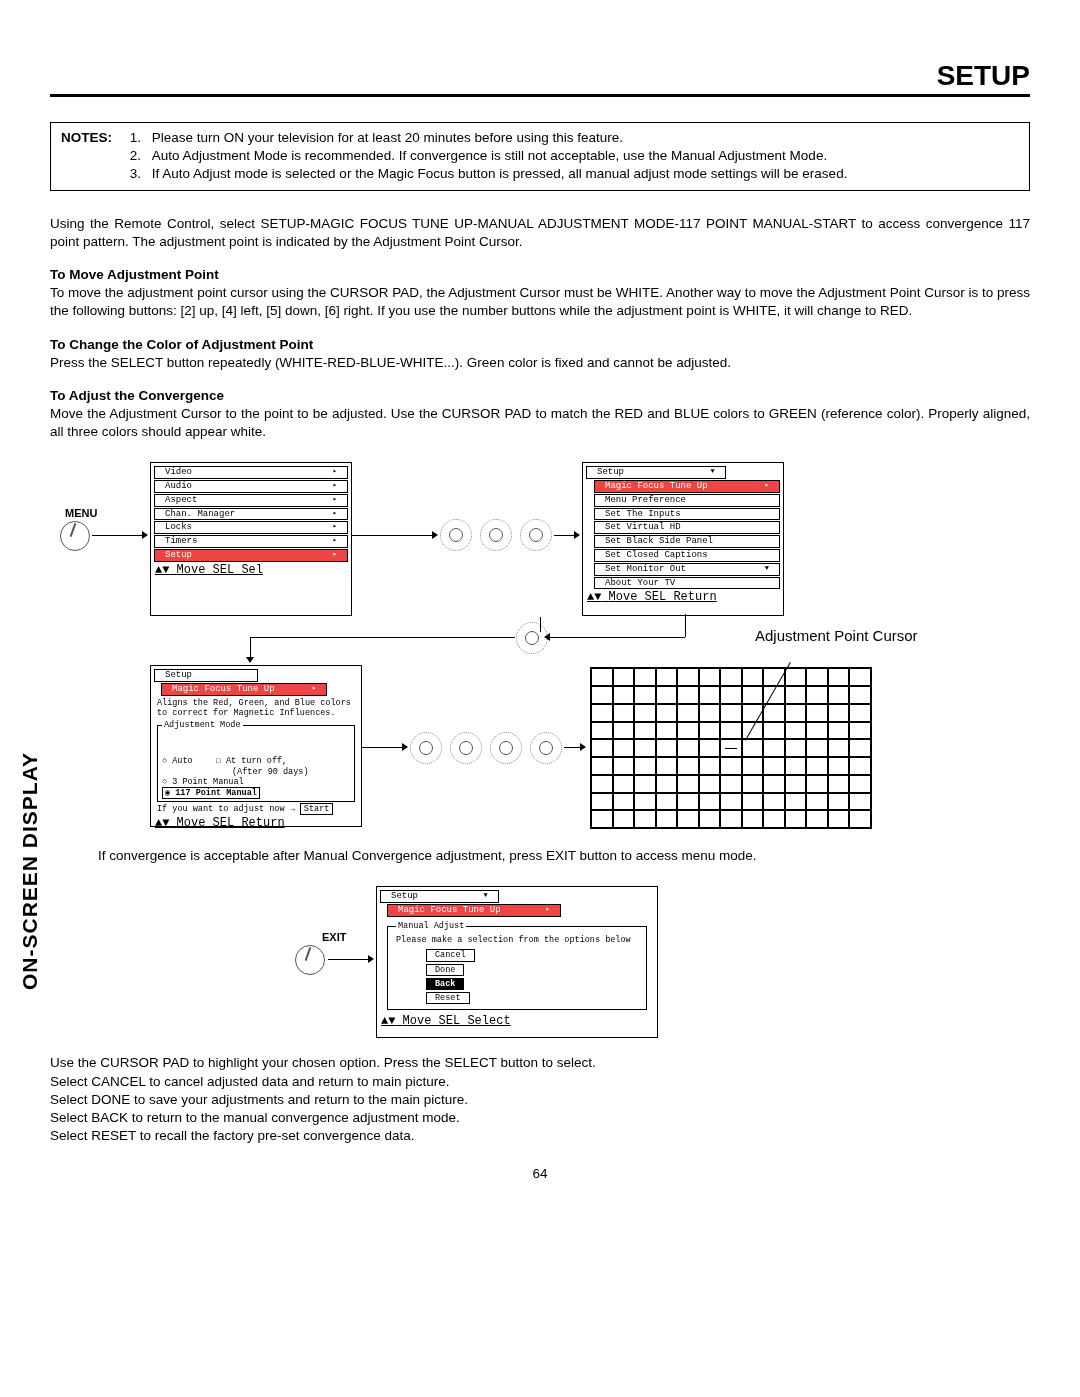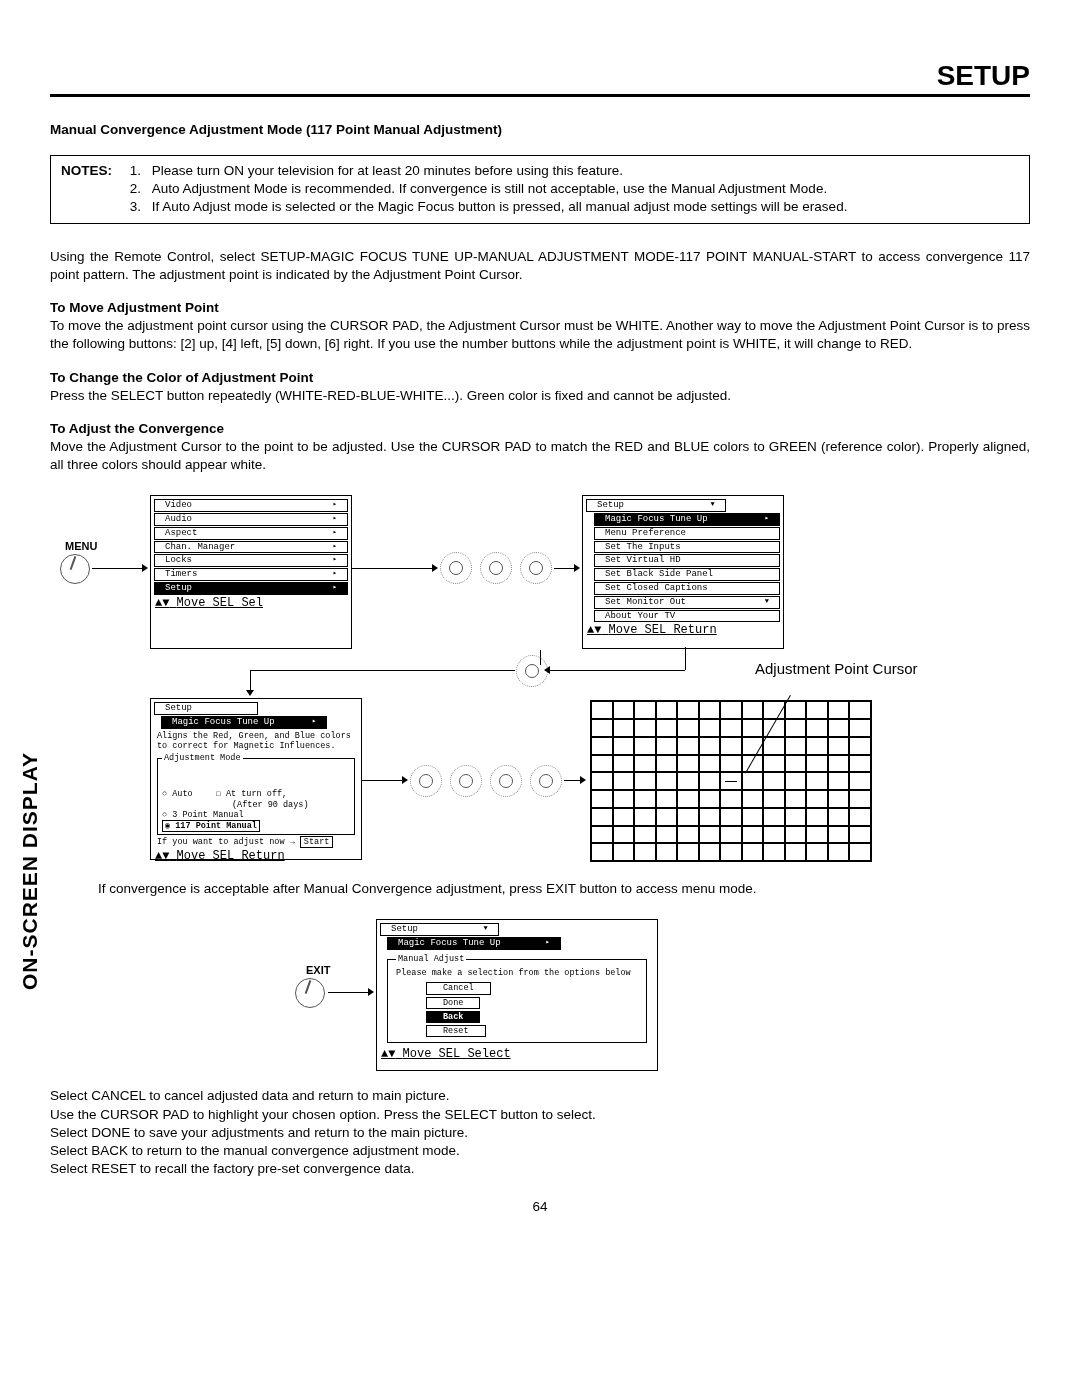--- a/index.html
+++ b/index.html
@@ -78,21 +78,21 @@
     font-size: 9px;
     line-height: 1.2;
   }
   .osd-item {
     border: 1px solid #000;
     margin: 1px;
     padding: 0 10px;
     display: flex;
     justify-content: space-between;
   }
-  .osd-item.selected { background: #000000; color: #fff; }
+  .osd-item.selected { background: #ef4444; color: #fff; }
   .osd-footer {
     margin: 1px 2px;
     font-size: 12px;
     text-decoration: underline;
   }
   .arrow-line {
     position: absolute;
     background: #000;
     height: 1px;
   }
@@ -154,41 +154,40 @@
     transform-origin: top left;
   }
   .figure-area2 {
     position: relative;
     height: 165px;
     margin: 8px 0;
   }
   .ma-option {
     border: 1px solid #000;
     display: inline-block;
-    padding: 0 16px;
+    padding: 0 8px;
     margin: 1px 0;
     font-size: 8.5px;
   }
   .ma-option.selected { background:#000; color:#fff; }
   .page-num {
     text-align: center;
     margin-top: 20px;
   }
   .tri { font-size:7px; }
 </style>
 </head>
 <body>
 
 <div class="page">
 
   <div class="header">SETUP</div>
 
   <div class="side-label">ON-SCREEN DISPLAY</div>
 
-  <div class="subtitle">Manual Convergence Adjustment Mode (117 Point Manual Adjustment)</div>
 
   <div class="notes-box">
     <span class="notes-label">NOTES:</span>
     <div class="notes-list">
       <div class="note-row">
           <span class="note-num">1.</span>
           <span>Please turn ON your television for at least 20 minutes before using this feature.</span>
         </div>
       <div class="note-row">
           <span class="note-num">2.</span>
@@ -493,21 +492,21 @@
     </div>
 
     <div class="cursor-lbl" style="left:705px; top:170px;">Adjustment Point Cursor</div>
     <div class="cursor-line" style="left:740px; top:205px; height:90px; transform:rotate(30deg);"></div>
 
   </div>
 
   <div class="para" style="text-align:left;margin-left:48px;">If convergence is acceptable after Manual Convergence adjustment, press EXIT button to access menu mode.</div>
 
   <div class="figure-area2">
-    <div class="lbl" style="left:232px; top:50px;padding-left:24px;">EXIT</div>
+    <div class="lbl" style="left:248px; top:50px;padding-left:24px;">EXIT</div>
     <div class="btn-circle" style="left:245px; top:64px; width:28px; height:28px;"></div>
     <div style="position:absolute; left:257px; top:66px; width:2px; height:14px; background:#555; transform:rotate(20deg);"></div>
     <div class="arrow-line" style="left:278px; top:78px; width:40px;"></div>
     <div class="arrow-head arrow-right" style="left:318px; top:74px;"></div>
 
     <div class="osd-box" style="left:326px; top:5px; width:280px; height:150px;">
       <div style="padding:2px;">
         <div class="osd-item" style="width:35%;">
             <span>Setup</span>
             <span class="tri">▼</span>
@@ -525,22 +524,22 @@
             <div><span class="ma-option selected"><b>Back</b></span></div>
             <div><span class="ma-option">Reset</span></div>
           </div>
         </fieldset>
         <div class="osd-footer"><span>▲▼</span> <span>Move SEL Select</span></div>
       </div>
     </div>
   </div>
 
   <div class="para" style="text-align:left; line-height:1.35;">
+    <div>Use the CURSOR PAD to highlight your chosen option.  Press the SELECT button to select.</div>
     <div>Select CANCEL to cancel adjusted data and return to main picture.</div>
-    <div>Use the CURSOR PAD to highlight your chosen option.  Press the SELECT button to select.</div>
     <div>Select DONE to save your adjustments and return to the main picture.</div>
     <div>Select BACK to return to the manual convergence adjustment mode.</div>
     <div>Select RESET to recall the factory pre-set convergence data.</div>
   </div>
 
   <div class="page-num">64</div>
 
 </div>
 
 </body></html>

